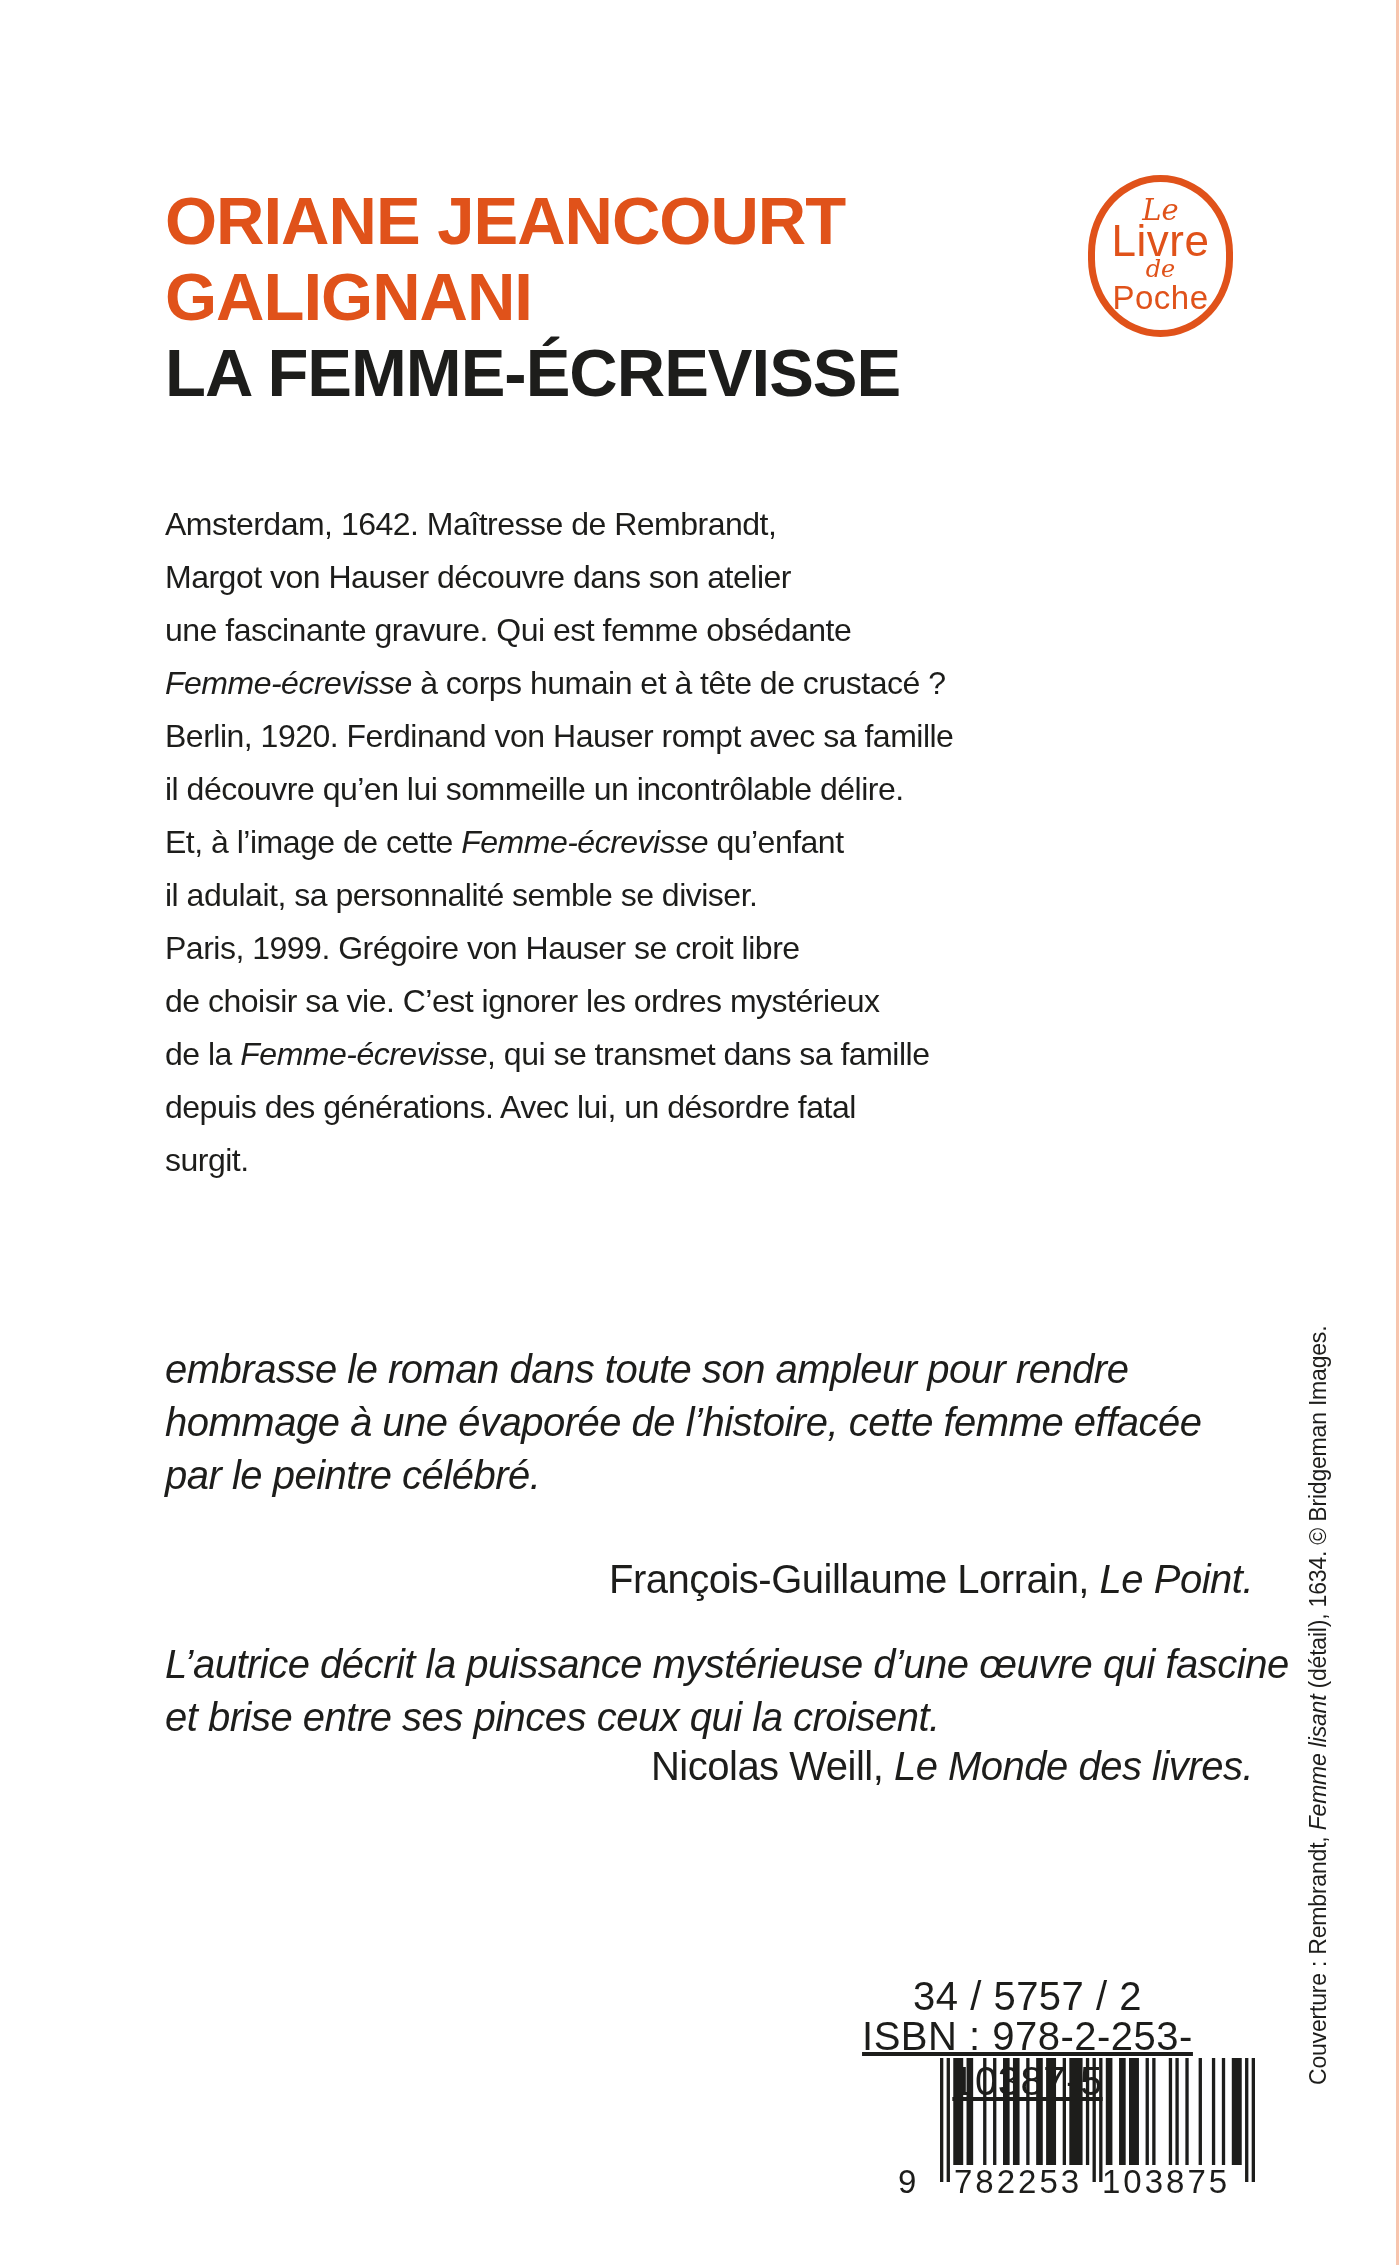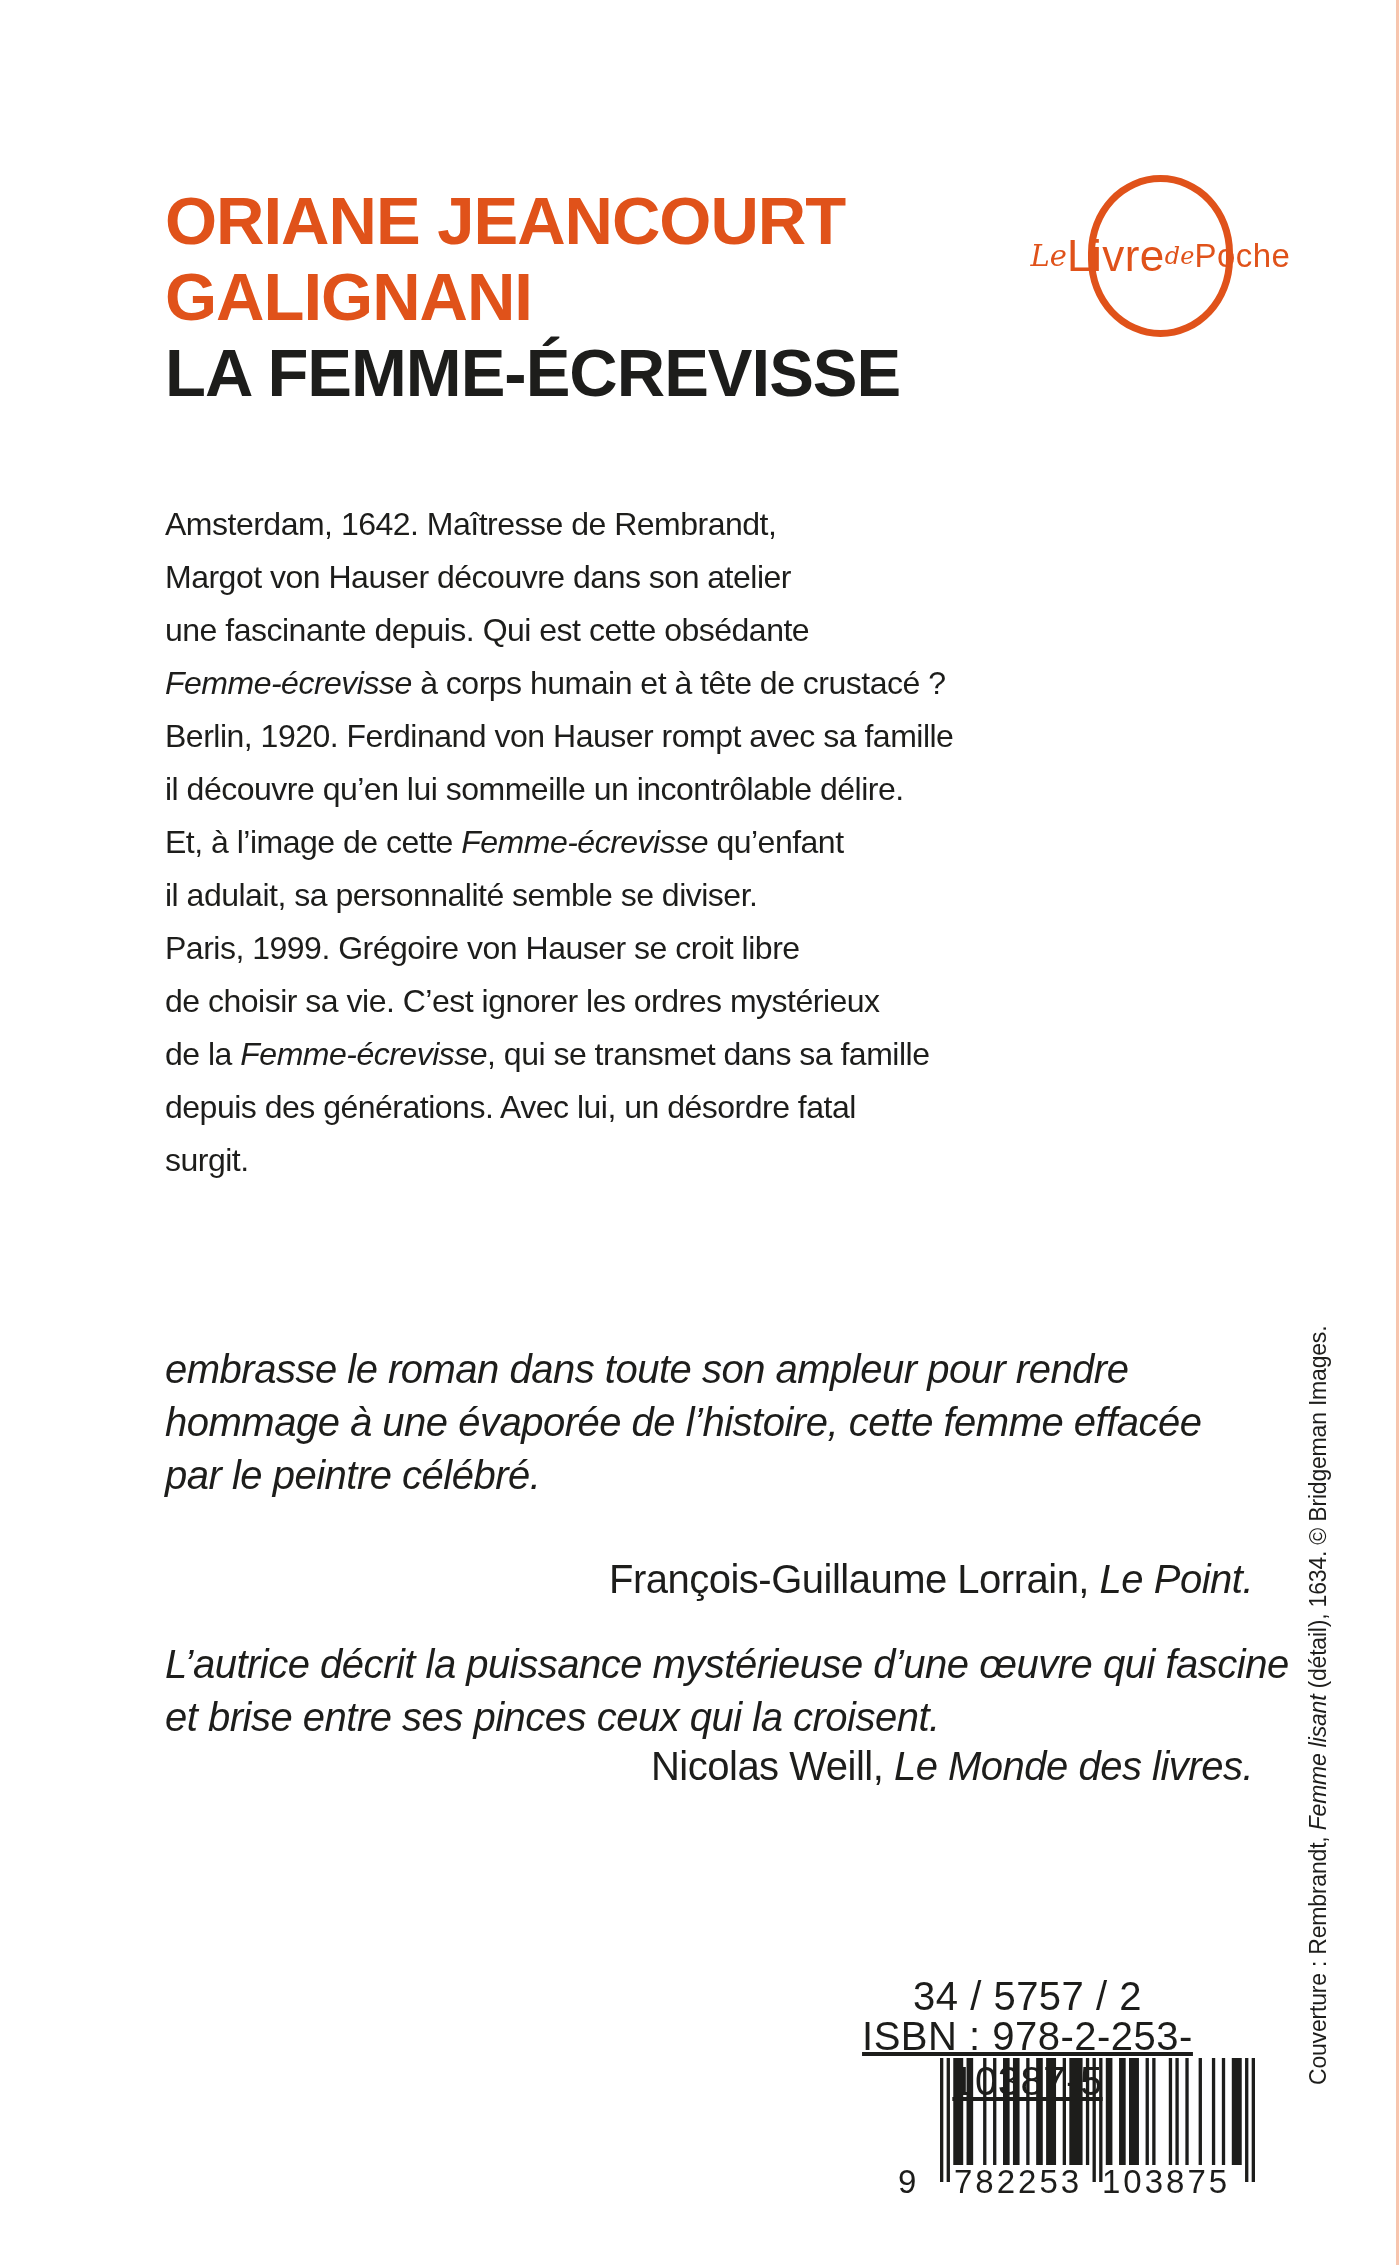--- a/index.html
+++ b/index.html
@@ -35,21 +35,21 @@
   .headline .author { color: var(--orange); }
   .headline .btitle { color: var(--ink); }
   .logo {
     position: absolute;
     left: 1088px; top: 175px;
     width: 145px; height: 162px;
     box-sizing: border-box;
     border: 7px solid var(--orange);
     border-radius: 50% / 48%;
     display: flex;
-    flex-direction: row;
+    flex-direction: column;
     align-items: center;
     justify-content: center;
     color: var(--orange);
     text-align: center;
   }
   .logo .le    { font-family: "DejaVu Serif", serif; font-style: italic; font-size: 29px; line-height: 26px; }
   .logo .livre { font-size: 44px; line-height: 36px; letter-spacing: 0.5px; }
   .logo .de    { font-family: "DejaVu Serif", serif; font-style: italic; font-size: 24px; line-height: 21px; }
   .logo .poche { font-size: 33px; line-height: 36px; letter-spacing: 0.5px; }
   .synopsis {
@@ -141,21 +141,21 @@
   <div class="logo">
     <div class="le">Le</div>
     <div class="livre">Livre</div>
     <div class="de">de</div>
     <div class="poche">Poche</div>
   </div>
 
   <div class="synopsis">
       <div class="tline"><span>Amsterdam, 1642. Maîtresse de Rembrandt,</span></div>
       <div class="tline"><span>Margot von Hauser découvre dans son atelier</span></div>
-      <div class="tline"><span>une fascinante depuis. Qui est cette obsédante</span></div>
+      <div class="tline"><span>une fascinante gravure. Qui est femme obsédante</span></div>
       <div class="tline"><span class="it">Femme-écrevisse</span><span> à corps humain et à tête de crustacé ?</span></div>
       <div class="tline"><span>Berlin, 1920. Ferdinand von Hauser rompt avec sa famille</span></div>
       <div class="tline"><span>il découvre qu’en lui sommeille un incontrôlable délire.</span></div>
       <div class="tline"><span>Et, à l’image de cette </span><span class="it">Femme-écrevisse</span><span> qu’enfant</span></div>
       <div class="tline"><span>il adulait, sa personnalité semble se diviser.</span></div>
       <div class="tline"><span>Paris, 1999. Grégoire von Hauser se croit libre</span></div>
       <div class="tline"><span>de choisir sa vie. C’est ignorer les ordres mystérieux</span></div>
       <div class="tline"><span>de la </span><span class="it">Femme-écrevisse</span><span>, qui se transmet dans sa famille</span></div>
       <div class="tline"><span>depuis des générations. Avec lui, un désordre fatal</span></div>
       <div class="tline"><span>surgit.</span></div>

